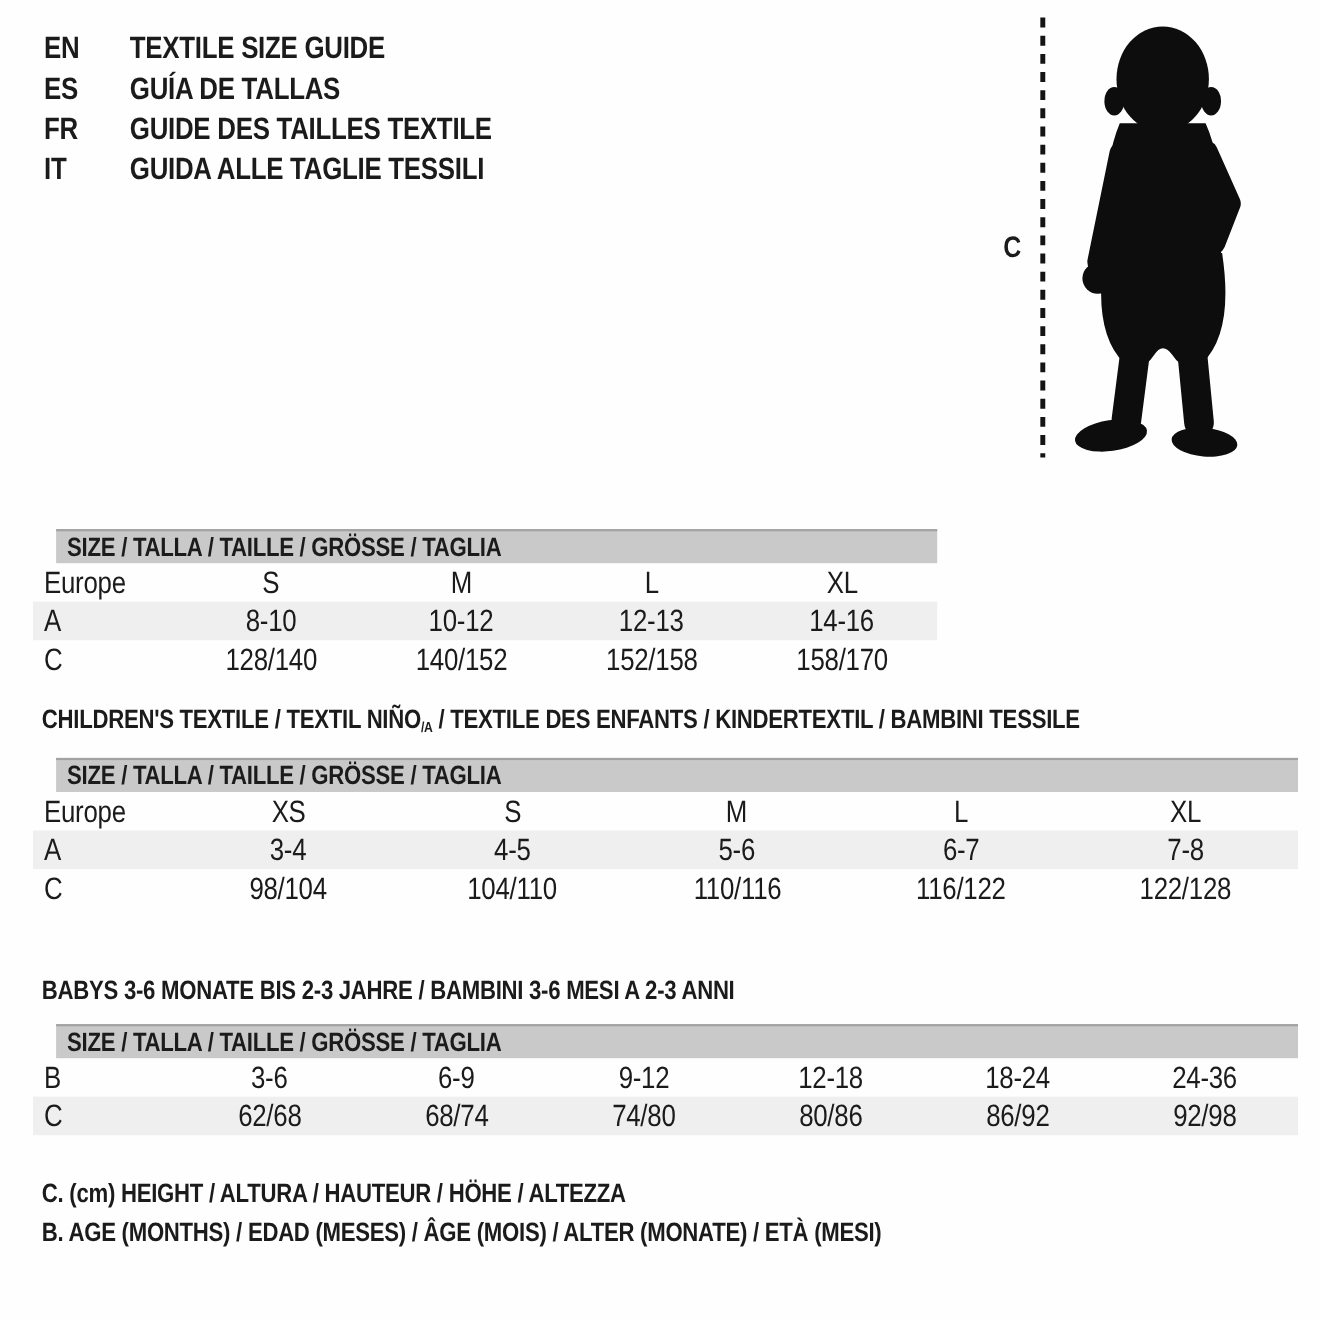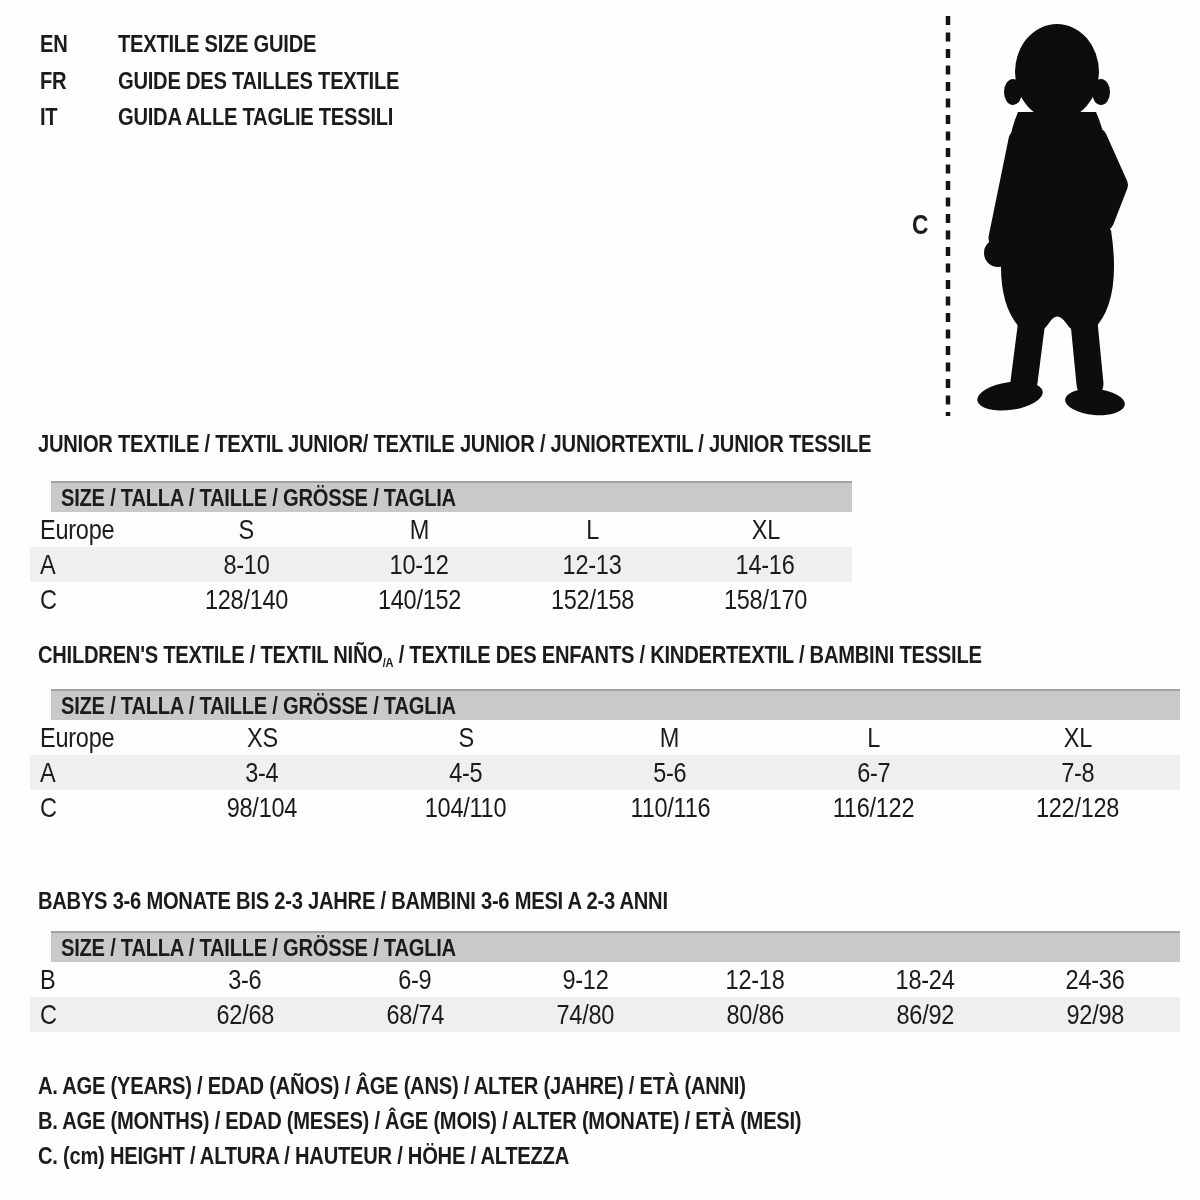--- a/index.html
+++ b/index.html
@@ -8,21 +8,21 @@
     position:relative; width:1200px; height:1200px;
     background:#fefefe; overflow:hidden;
     font-family:"Liberation Sans","DejaVu Sans",sans-serif;
     color:#1b1b1b;
   }
   .abs { position:absolute; }
   
   .t { display:inline-block; transform:scaleX(0.84); transform-origin:0 50%; white-space:nowrap; letter-spacing:-0.3px; }
 
   
-  .lang-row { display:flex; height:36.5px; align-items:center; font-size:24px; font-weight:bold; }
+  .lang-row { display:flex; height:36.5px; align-items:center; font-size:28px; font-weight:bold; }
   .lang-code { width:78px; }
 
   
   .sec-head { font-size:24px; font-weight:bold; }
   .sub-a { font-size:0.55em; vertical-align:-0.28em; }
 
   
   .tbl { position:absolute; }
   .tbl-head {
     height:31px; background:#c9c9c9; border-top:2px solid #a2a2a2;
@@ -43,20 +43,24 @@
 </style>
 </head>
 <body>
 
 <div class="canvas">
 
   <div class="abs" style="left:40px; top:26px;">
     <div class="lang-row">
       <span class="lang-code"><span class="t">EN</span></span>
       <span class="t">TEXTILE SIZE GUIDE</span>
+    </div>
+    <div class="lang-row">
+      <span class="lang-code"><span class="t">ES</span></span>
+      <span class="t">GUÍA DE TALLAS</span>
     </div>
     <div class="lang-row">
       <span class="lang-code"><span class="t">FR</span></span>
       <span class="t">GUIDE DES TAILLES TEXTILE</span>
     </div>
     <div class="lang-row">
       <span class="lang-code"><span class="t">IT</span></span>
       <span class="t">GUIDA ALLE TAGLIE TESSILI</span>
     </div>
   </div>
@@ -84,23 +88,20 @@
 
     <path d="M44,218 Q33,290 62,318 Q79,327 89,311 Q97,298 106,311 Q116,327 133,318 Q162,290 151,218 Z"></path>
 
     <line x1="73" y1="300" x2="64" y2="370" stroke="#0d0d0d" stroke-width="27" stroke-linecap="round"></line>
     <line x1="123" y1="300" x2="130" y2="372" stroke="#0d0d0d" stroke-width="27" stroke-linecap="round"></line>
 
     <ellipse cx="50" cy="384" rx="33" ry="14" transform="rotate(-8 50 384)"></ellipse>
     <ellipse cx="135" cy="390" rx="30" ry="13" transform="rotate(5 135 390)"></ellipse>
   </svg>
 
-  <div class="abs sec-head" style="left:38px; top:430px;">
-    <span class="t">JUNIOR TEXTILE / TEXTIL JUNIOR/ TEXTILE JUNIOR / JUNIORTEXTIL / JUNIOR TESSILE</span>
-  </div>
 
   <div class="tbl" style="left:30px; top:481px; width:822px;">
     <div class="tbl-head">
       <span class="t">SIZE / TALLA / TAILLE / GRÖSSE / TAGLIA</span>
     </div>
     <div class="row">
       <span class="c0"><span class="t">Europe</span></span>
       <span class="c"><span class="t">S</span></span>
       <span class="c"><span class="t">M</span></span>
       <span class="c"><span class="t">L</span></span>
@@ -179,23 +180,20 @@
       <span class="c"><span class="t">68/74</span></span>
       <span class="c"><span class="t">74/80</span></span>
       <span class="c"><span class="t">80/86</span></span>
       <span class="c"><span class="t">86/92</span></span>
       <span class="c"><span class="t">92/98</span></span>
     </div>
   </div>
 
   <div class="abs" style="left:38px; top:1068px;">
     <div class="legend-line">
-        <span class="t">A. AGE (YEARS) / EDAD (AÑOS) / ÂGE (ANS) / ALTER (JAHRE) / ETÀ (ANNI)</span>
+        <span class="t">C. (cm) HEIGHT / ALTURA / HAUTEUR / HÖHE / ALTEZZA</span>
       </div>
     <div class="legend-line">
         <span class="t">B. AGE (MONTHS) / EDAD (MESES) / ÂGE (MOIS) / ALTER (MONATE) / ETÀ (MESI)</span>
-      </div>
-    <div class="legend-line">
-        <span class="t">C. (cm) HEIGHT / ALTURA / HAUTEUR / HÖHE / ALTEZZA</span>
       </div>
   </div>
 
 </div>
 
 </body></html>

